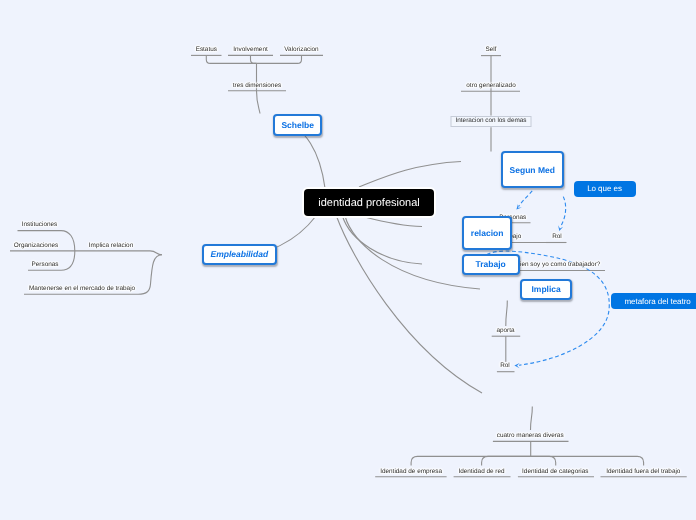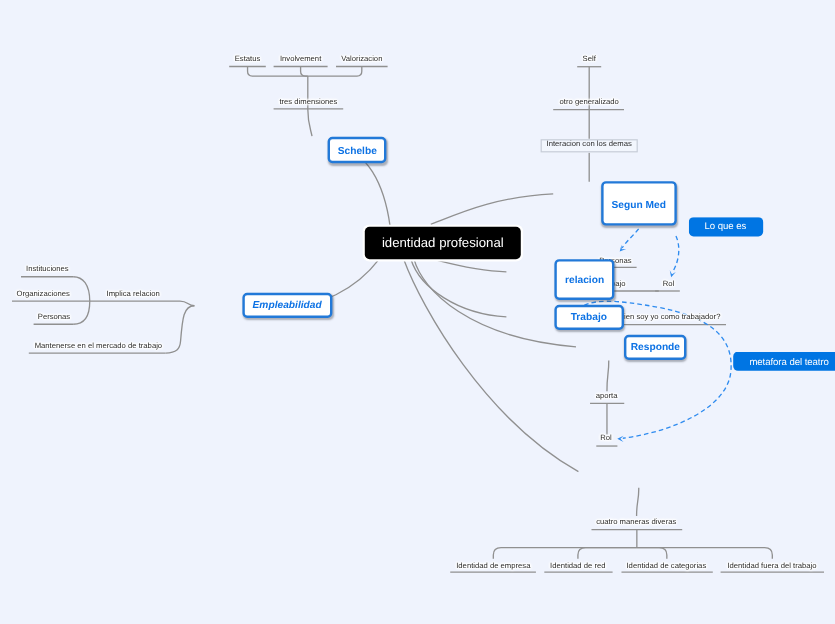--- a/index.html
+++ b/index.html
@@ -134,16 +134,16 @@
  <div class="lbl" style="left:481.5px;top:467.5px;">Identidad de red</div>
  <div class="lbl" style="left:555.3px;top:467.5px;">Identidad de categorias</div>
  <div class="lbl" style="left:643.3px;top:467.5px;">Identidad fuera del trabajo</div>
 
  <div class="node root" style="left:264px;top:189px;width:130px;height:27px;">identidad profesional</div>
  <div class="node nb" style="left:233.1px;top:113.8px;width:49.3px;height:22.4px;">Schelbe</div>
  <div class="node nb" style="left:161.6px;top:243.7px;width:75.4px;height:21.4px;font-style:italic;">Empleabilidad</div>
  <div class="node nb" style="left:461px;top:151px;width:62.5px;height:37px;">Segun Med</div>
  <div class="node nb" style="left:421.9px;top:215.7px;width:50.5px;height:34px;">relacion</div>
  <div class="node nb" style="left:421.7px;top:253.6px;width:58px;height:21.4px;">Trabajo</div>
- <div class="node nb" style="left:479.8px;top:278.8px;width:52.7px;height:21.1px;">Responde</div>
+ <div class="node nb" style="left:479.8px;top:278.8px;width:52.7px;height:21.1px;">Implica</div>
  <div class="node solid" style="left:533.5px;top:181px;width:62px;height:15.6px;">Lo que es</div>
  <div class="node solid" style="left:570.6px;top:292.9px;width:94px;height:16.3px;">metafora del teatro</div>
 </div>
 
 </body></html>

